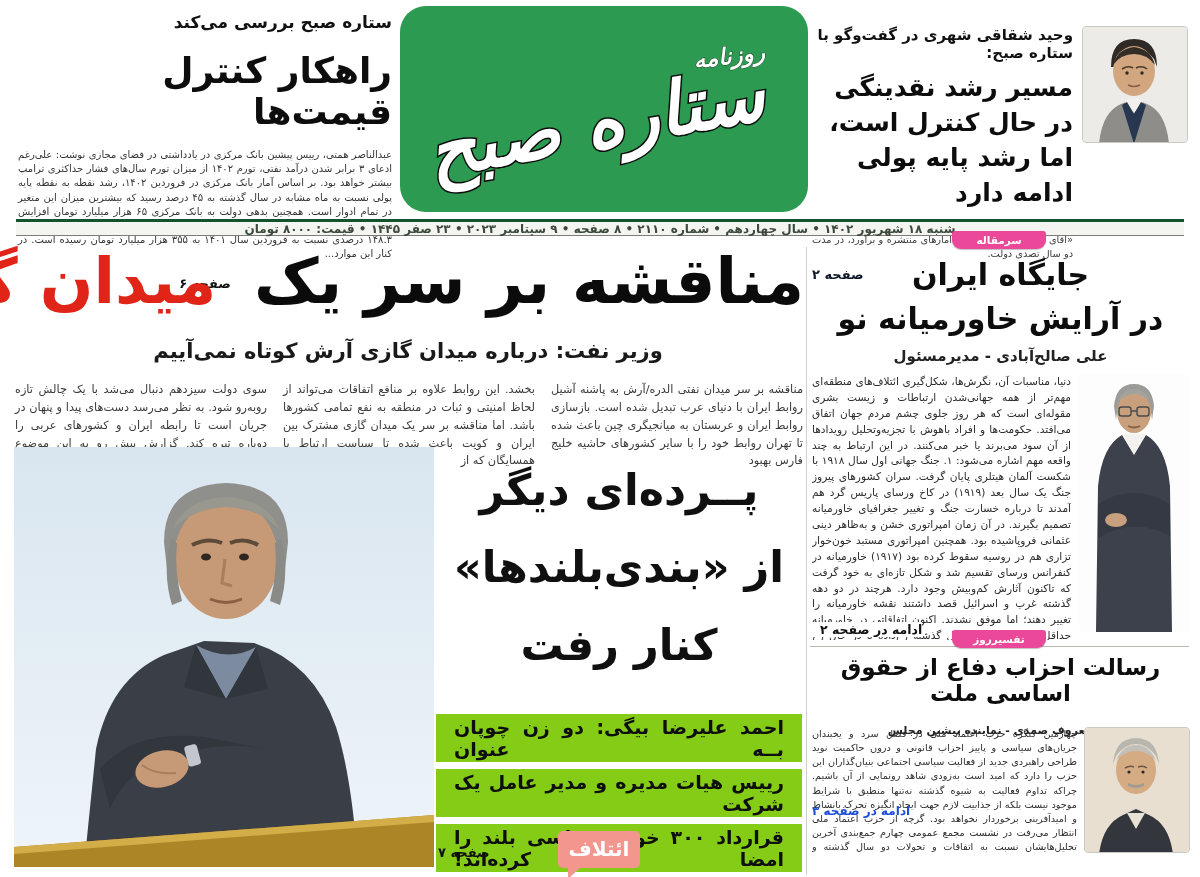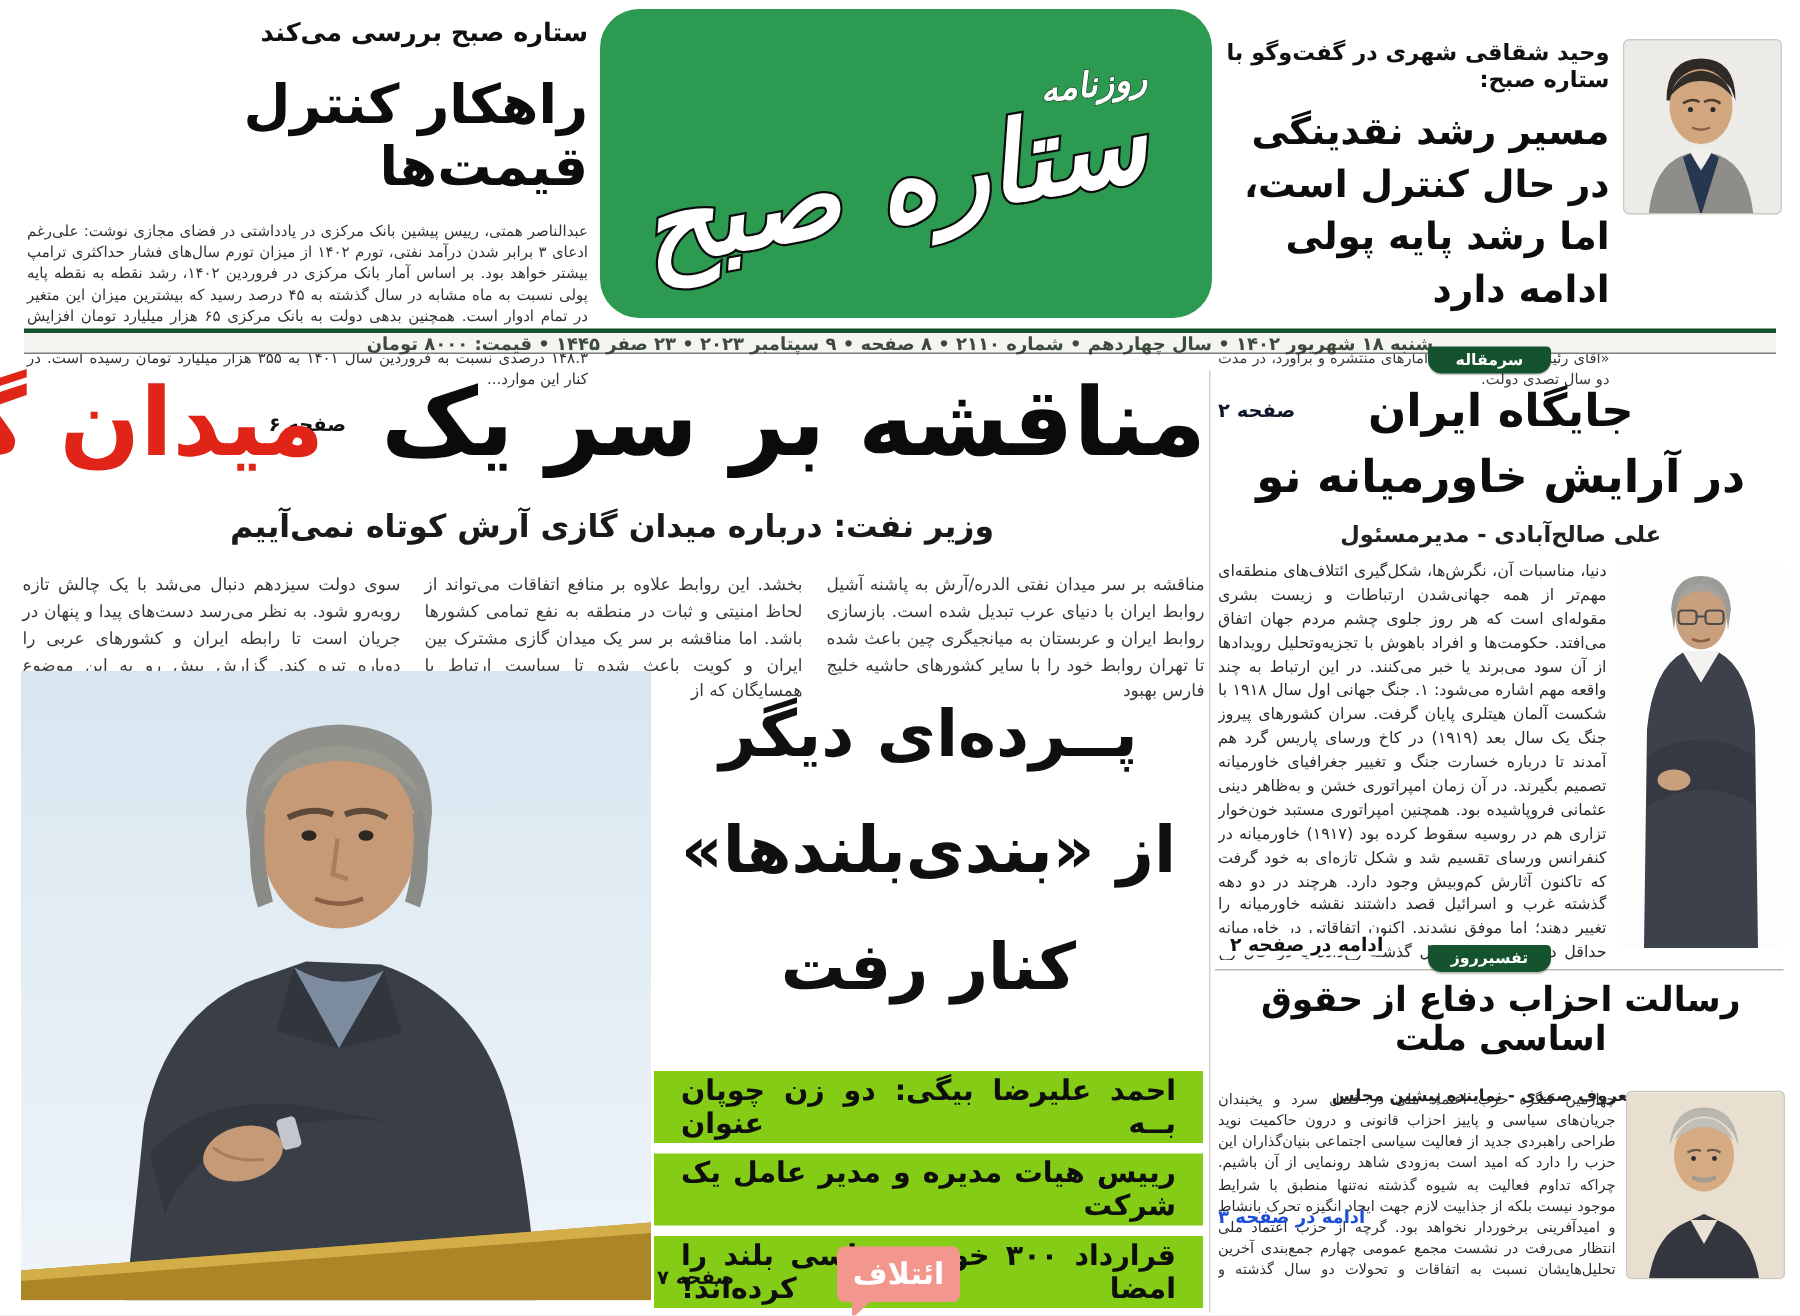--- a/index.html
+++ b/index.html
@@ -58,21 +58,21 @@
   .suv-cap { left:436px; top:714px; width:366px; }
   .suv-cap .cap-line { display:block; background:#84cc16; color:#0e0e0e; font-size:19px; font-weight:bold;
             padding:2px 18px; margin-bottom:7px; text-align:justify; text-align-last:justify; }
   .suv-pageref { left:438px; top:845px; font-size:13px; font-weight:bold; color:#111; }
   .jar { left:558px; top:831px; width:82px; height:37px; background:#f2968e; border-radius:5px;
          color:#fff; font-size:20px; font-weight:bold; text-align:center; line-height:36px; }
   .jar::after { content:""; position:absolute; left:10px; bottom:-11px;
          border-top:12px solid #f2968e; border-right:13px solid transparent; }
 
   
-  .badge { width:82px; height:18px; background:#14532d; border-radius:3px 3px 9px 9px;
+  .badge { width:94px; height:18px; background:#ec4899; border-radius:3px 3px 9px 9px;
            color:#fff; font-size:10.5px; font-weight:bold; text-align:center; line-height:18px;
            box-shadow:0 1px 1px rgba(0,0,0,0.25); }
   .badge-ed { left:952px; top:231px; }
   .badge-tf { left:952px; top:630px; z-index:3; }
   .ed-hl { left:812px; top:253px; width:377px; text-align:center; font-size:30px; font-weight:bold;
            color:#0d0d0d; line-height:1.45; }
   .ed-by { left:812px; top:347px; width:377px; text-align:center; font-size:15px; font-weight:bold; color:#222; }
   .ed-body { left:812px; top:374px; width:378px; height:266px; display:flex; gap:7px; overflow:hidden; }
   .ed-body .txt { flex:1; font-size:10.6px; line-height:1.5; text-align:justify; color:#2c2c2c; overflow:hidden; }
   .ed-cont { left:812px; top:622px; font-size:12.5px; font-weight:bold; color:#111; background:#fff; padding-left:8px; }

